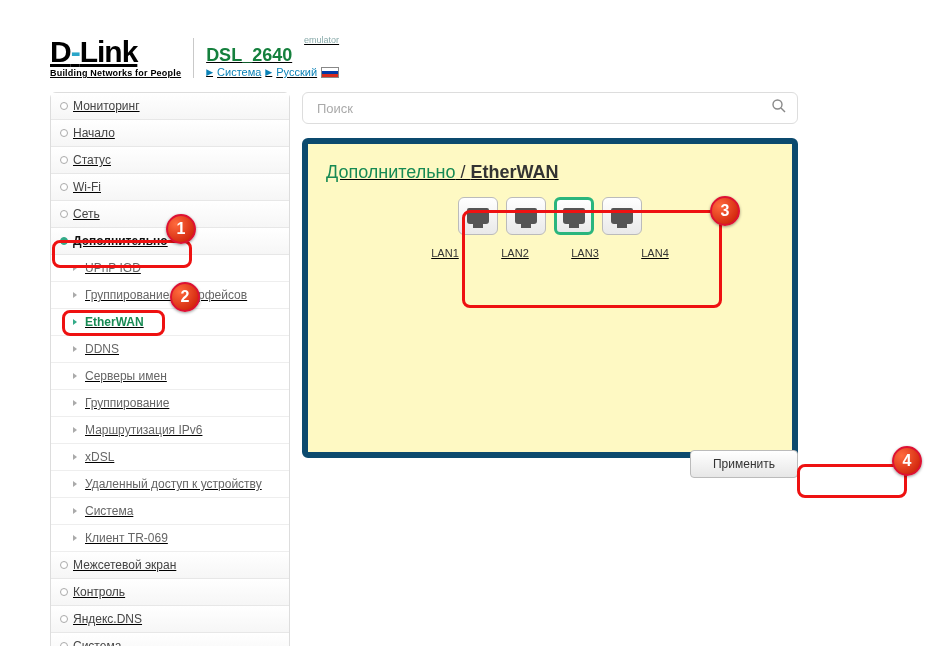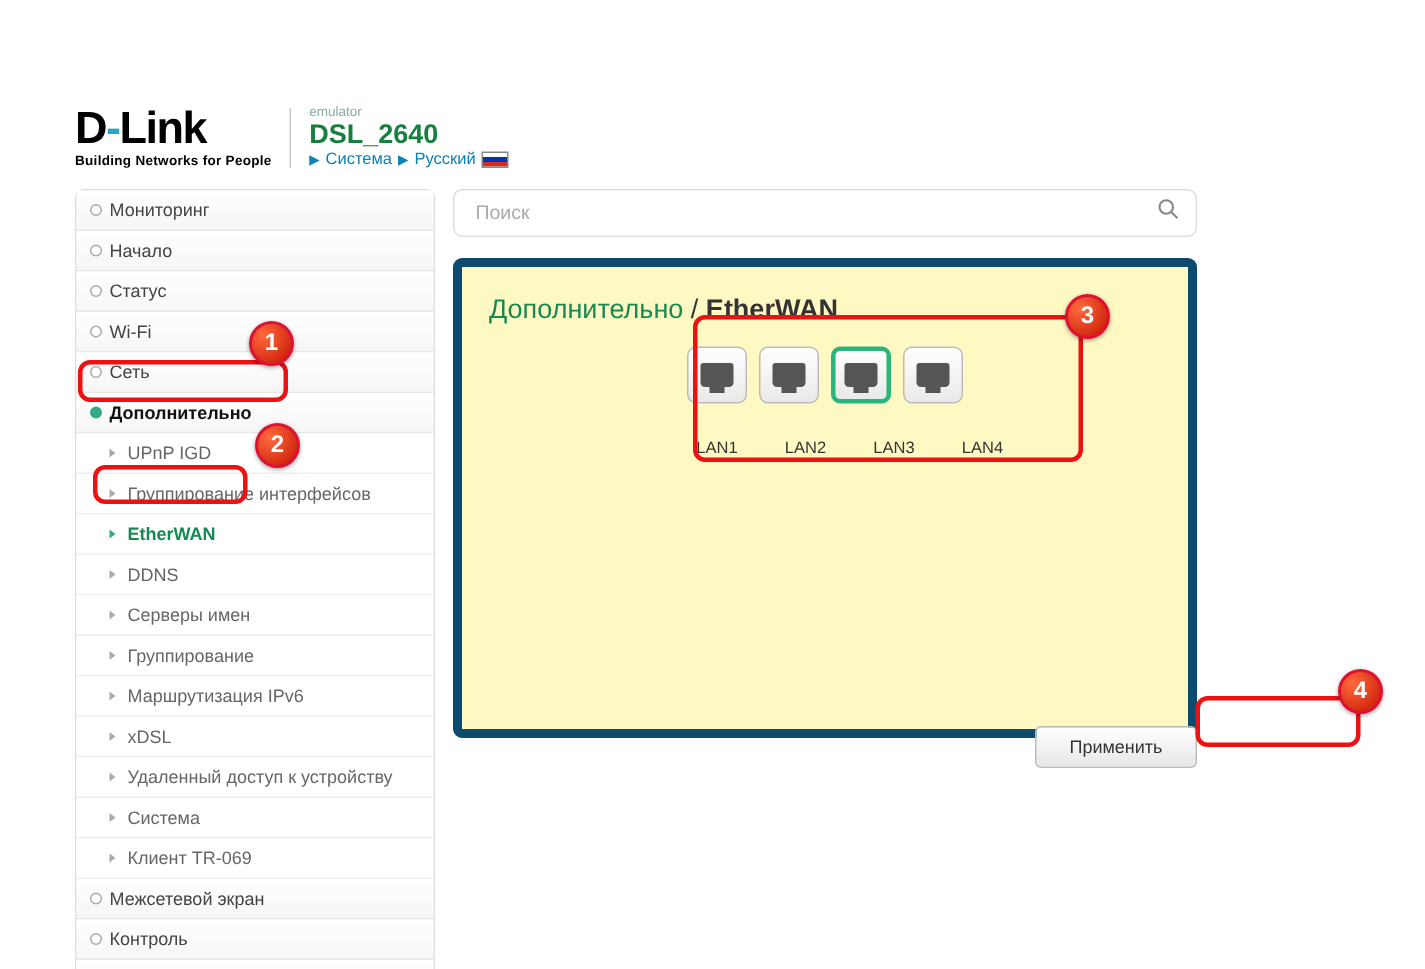--- a/index.html
+++ b/index.html
@@ -1,25 +1,25 @@
 <!DOCTYPE html>
 <html><head>
 <meta charset="utf-8">
 <style>
   * { box-sizing: border-box; margin: 0; padding: 0; }
   html, body { width: 950px; height: 646px; font-family: Arial, Helvetica, sans-serif; background: #fff; }
-  .page { position: relative; width: 838px; height: 646px; padding: 69px 40px 20px 50px; }
+  .page { position: relative; width: 838px; height: 646px; padding: 35px 40px 20px 50px; text-decoration: underline; }
   .header { display: flex; align-items: flex-end; gap: 12px; margin-bottom: 14px; }
   .logo { display: flex; flex-direction: column; line-height: 1; }
   .logo-top { font-size: 30px; font-weight: 900; letter-spacing: -1px; }
   .logo-top .dot { color: #2aa6c9; }
   .logo-sub { font-size: 9px; font-weight: 700; letter-spacing: 0.2px; margin-top: 2px; }
   .vsep { width: 1px; height: 40px; background: #c9c9c9; }
   .model-block { display: flex; flex-direction: column; font-size: 11px; color: #666; }
-  .model-emu { color: #8aa; font-size: 9px; }
+  .model-emu { color: #8aa; font-size: 9px; text-align: right; }
   .model-name { font-size: 18px; font-weight: 700; color: #15803d; }
   .model-links { display: flex; align-items: center; gap: 4px; color: #0b82b7; }
   .tri { color: #0b82b7; font-size: 9px; }
   .flag { display: inline-block; width: 18px; height: 11px; background: linear-gradient(to bottom, #fff 0 33%, #0039a6 33% 66%, #d52b1e 66% 100%); border: 1px solid #888; vertical-align: middle; }
 
   .body { display: flex; gap: 12px; align-items: flex-start; }
   .sidebar { width: 240px; border: 1px solid #ddd; border-radius: 6px; background: #fdfdfd; font-size: 12px; }
   .nav-item { position: relative; border-bottom: 1px solid #e7e7e7; padding: 6px 10px 6px 22px; color: #444; cursor: pointer; background: linear-gradient(#fff,#f6f6f6); }
   .nav-item:last-child { border-bottom: none; }
   .nav-item::before { content: ""; position: absolute; left: 9px; top: 50%; width: 6px; height: 6px; border: 1px solid #aaa; border-radius: 50%; transform: translateY(-50%); background: #fff; }
@@ -42,21 +42,21 @@
   .crumbs .root { color: #178a54; font-weight: 400; }
   .crumbs .leaf { color: #333; font-weight: 700; }
   .hint { font-size: 12px; color: #555; margin-bottom: 18px; }
 
   .ports-box { margin: 0 auto; width: 250px; }
   .ports { display: flex; gap: 8px; justify-content: center; }
   .port-btn { width: 40px; height: 38px; border: 1px solid #bbb; border-radius: 6px; background: linear-gradient(#fff,#e9e9e9); display: flex; align-items: center; justify-content: center; cursor: pointer; }
   .port-btn.selected { border: 3px solid #2ab57d; }
   .rj45 { width: 22px; height: 16px; background: #555; border-radius: 2px 2px 3px 3px; position: relative; }
   .rj45::after { content: ""; position: absolute; left: 6px; bottom: -4px; width: 10px; height: 4px; background: #555; }
-  .port-labels { display: flex; gap: 19px; justify-content: flex-end; margin-top: 24px; }
+  .port-labels { display: flex; gap: 4px; justify-content: space-between; margin-top: 12px; }
   .port-label { width: 40px; text-align: center; font-size: 11px; color: #333; }
 
   .apply-wrap { position: absolute; right: 0; top: 358px; }
   .apply-btn { border: 1px solid #bbb; border-radius: 4px; background: linear-gradient(#fff,#e7e7e7); padding: 6px 22px; font-size: 12px; color: #333; cursor: pointer; }
 
   
   .anno-box { position: absolute; border: 3px solid #e11; border-radius: 8px; pointer-events: none; }
   .anno-num { position: absolute; width: 30px; height: 30px; border-radius: 50%; background: radial-gradient(circle at 30% 30%, #ff6a3d, #c51400); color: #fff; font-weight: 700; font-size: 16px; display: flex; align-items: center; justify-content: center; box-shadow: 0 1px 3px rgba(0,0,0,.4); pointer-events: none; border: 2px solid #d13; }
 </style>
 </head>

